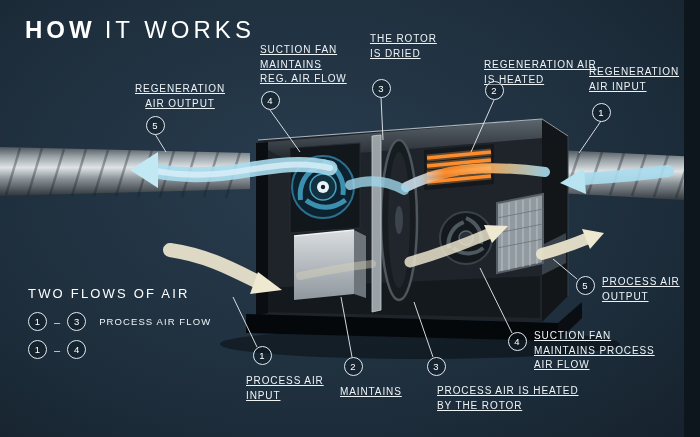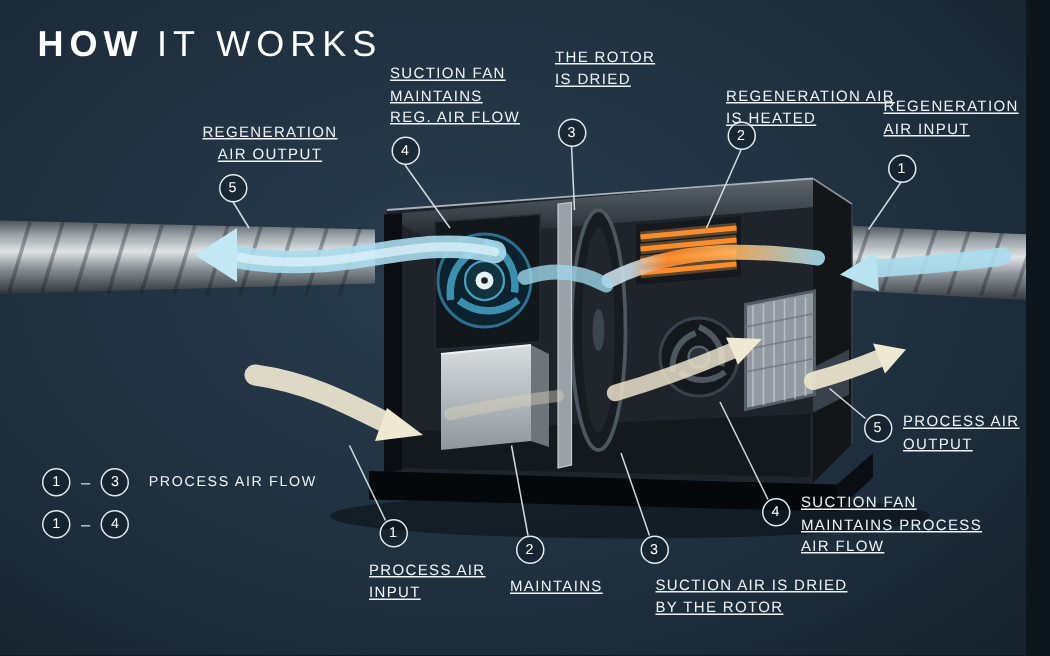--- a/index.html
+++ b/index.html
@@ -206,30 +206,31 @@
   <div class="badge" style="left:575.5px;top:275.5px">5</div>
   <div class="lbl" style="left:602px;top:275px">PROCESS AIR
 OUTPUT</div>
 
   <div class="badge" style="left:507.5px;top:331.5px">4</div>
   <div class="lbl" style="left:534px;top:329px">SUCTION FAN
 MAINTAINS PROCESS
 AIR FLOW</div>
 
   <div class="badge" style="left:426.5px;top:356.5px">3</div>
-  <div class="lbl" style="left:437px;top:384px">SUCTION AIR IS DRIED
+  <div class="lbl" style="left:437px;top:384px">PROCESS AIR IS HEATED
 BY THE ROTOR</div>
 
   <div class="badge" style="left:343.5px;top:356.5px">2</div>
   <div class="lbl" style="left:340px;top:385px">MAINTAINS</div>
 
   <div class="badge" style="left:252.5px;top:345.5px">1</div>
   <div class="lbl" style="left:246px;top:374px">PROCESS AIR
 INPUT</div>
 
+  <div class="legend-head">TWO FLOWS OF AIR</div>
 
   <div class="legend-row" style="top:312px">
     <span class="badge inline">1</span>
     <span class="dash">–</span>
     <span class="badge inline">3</span>
     <span class="legend-label">PROCESS AIR FLOW</span>
   </div>
 
   <div class="legend-row" style="top:340px">
     <span class="badge inline">1</span>

